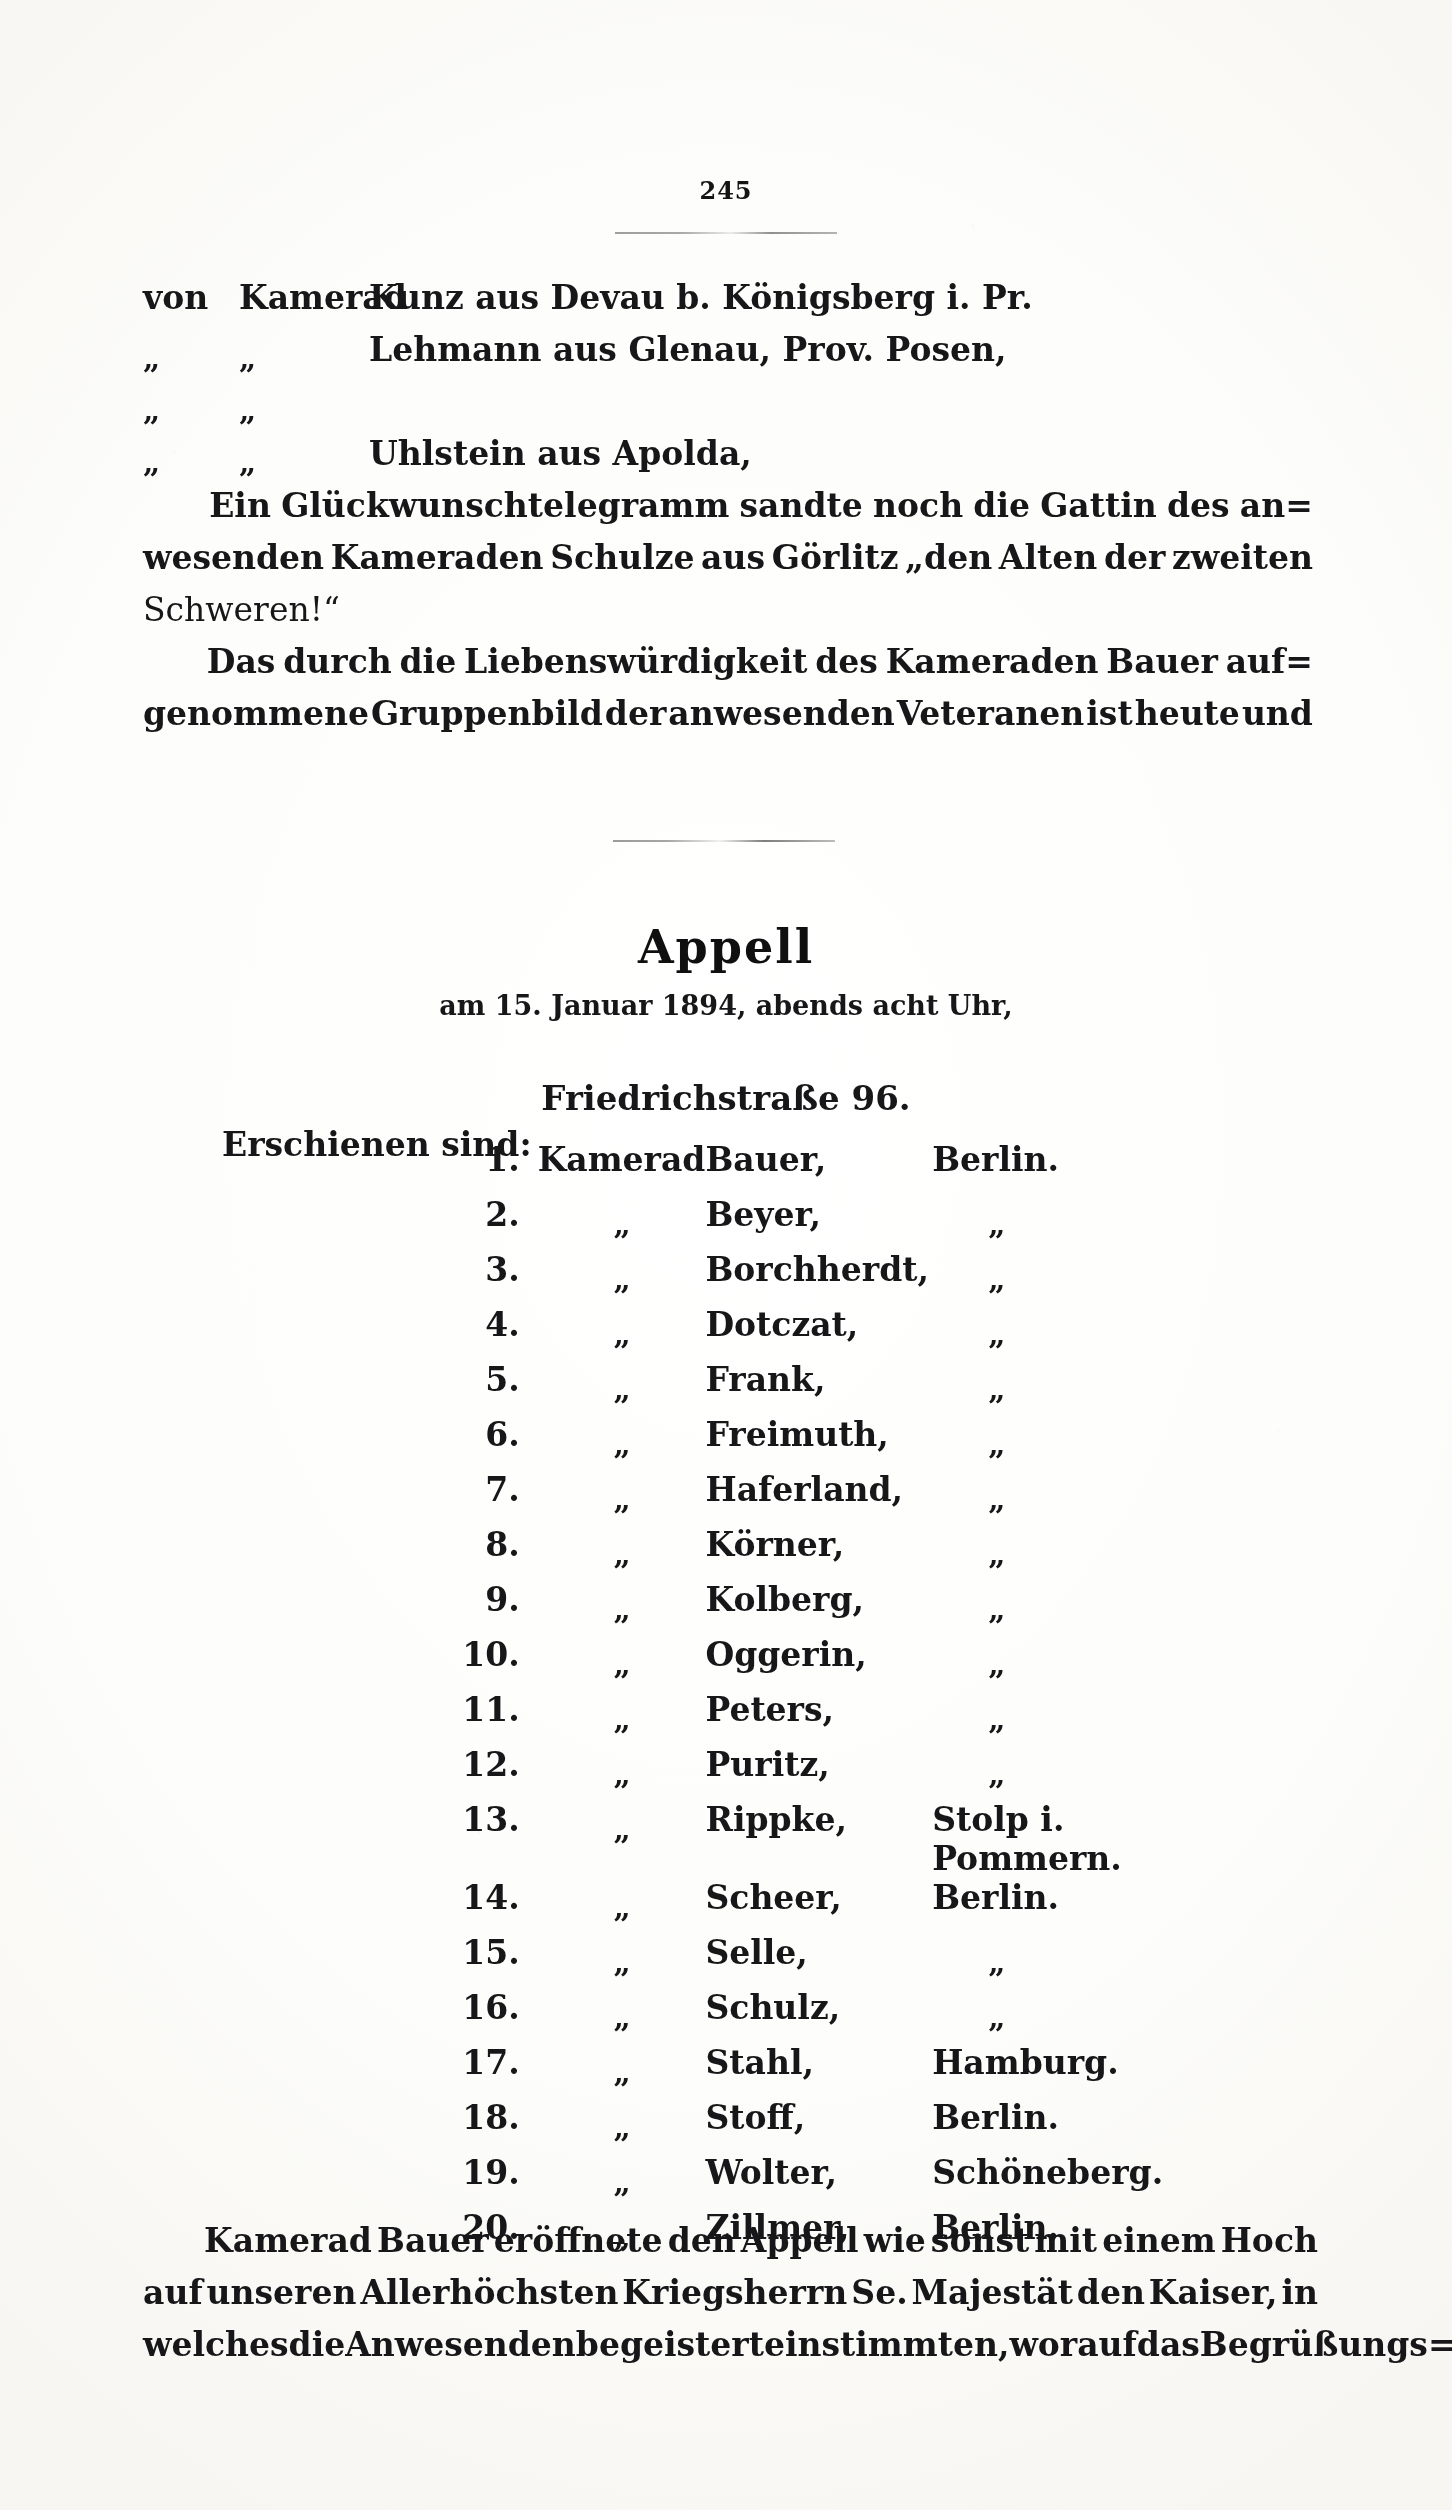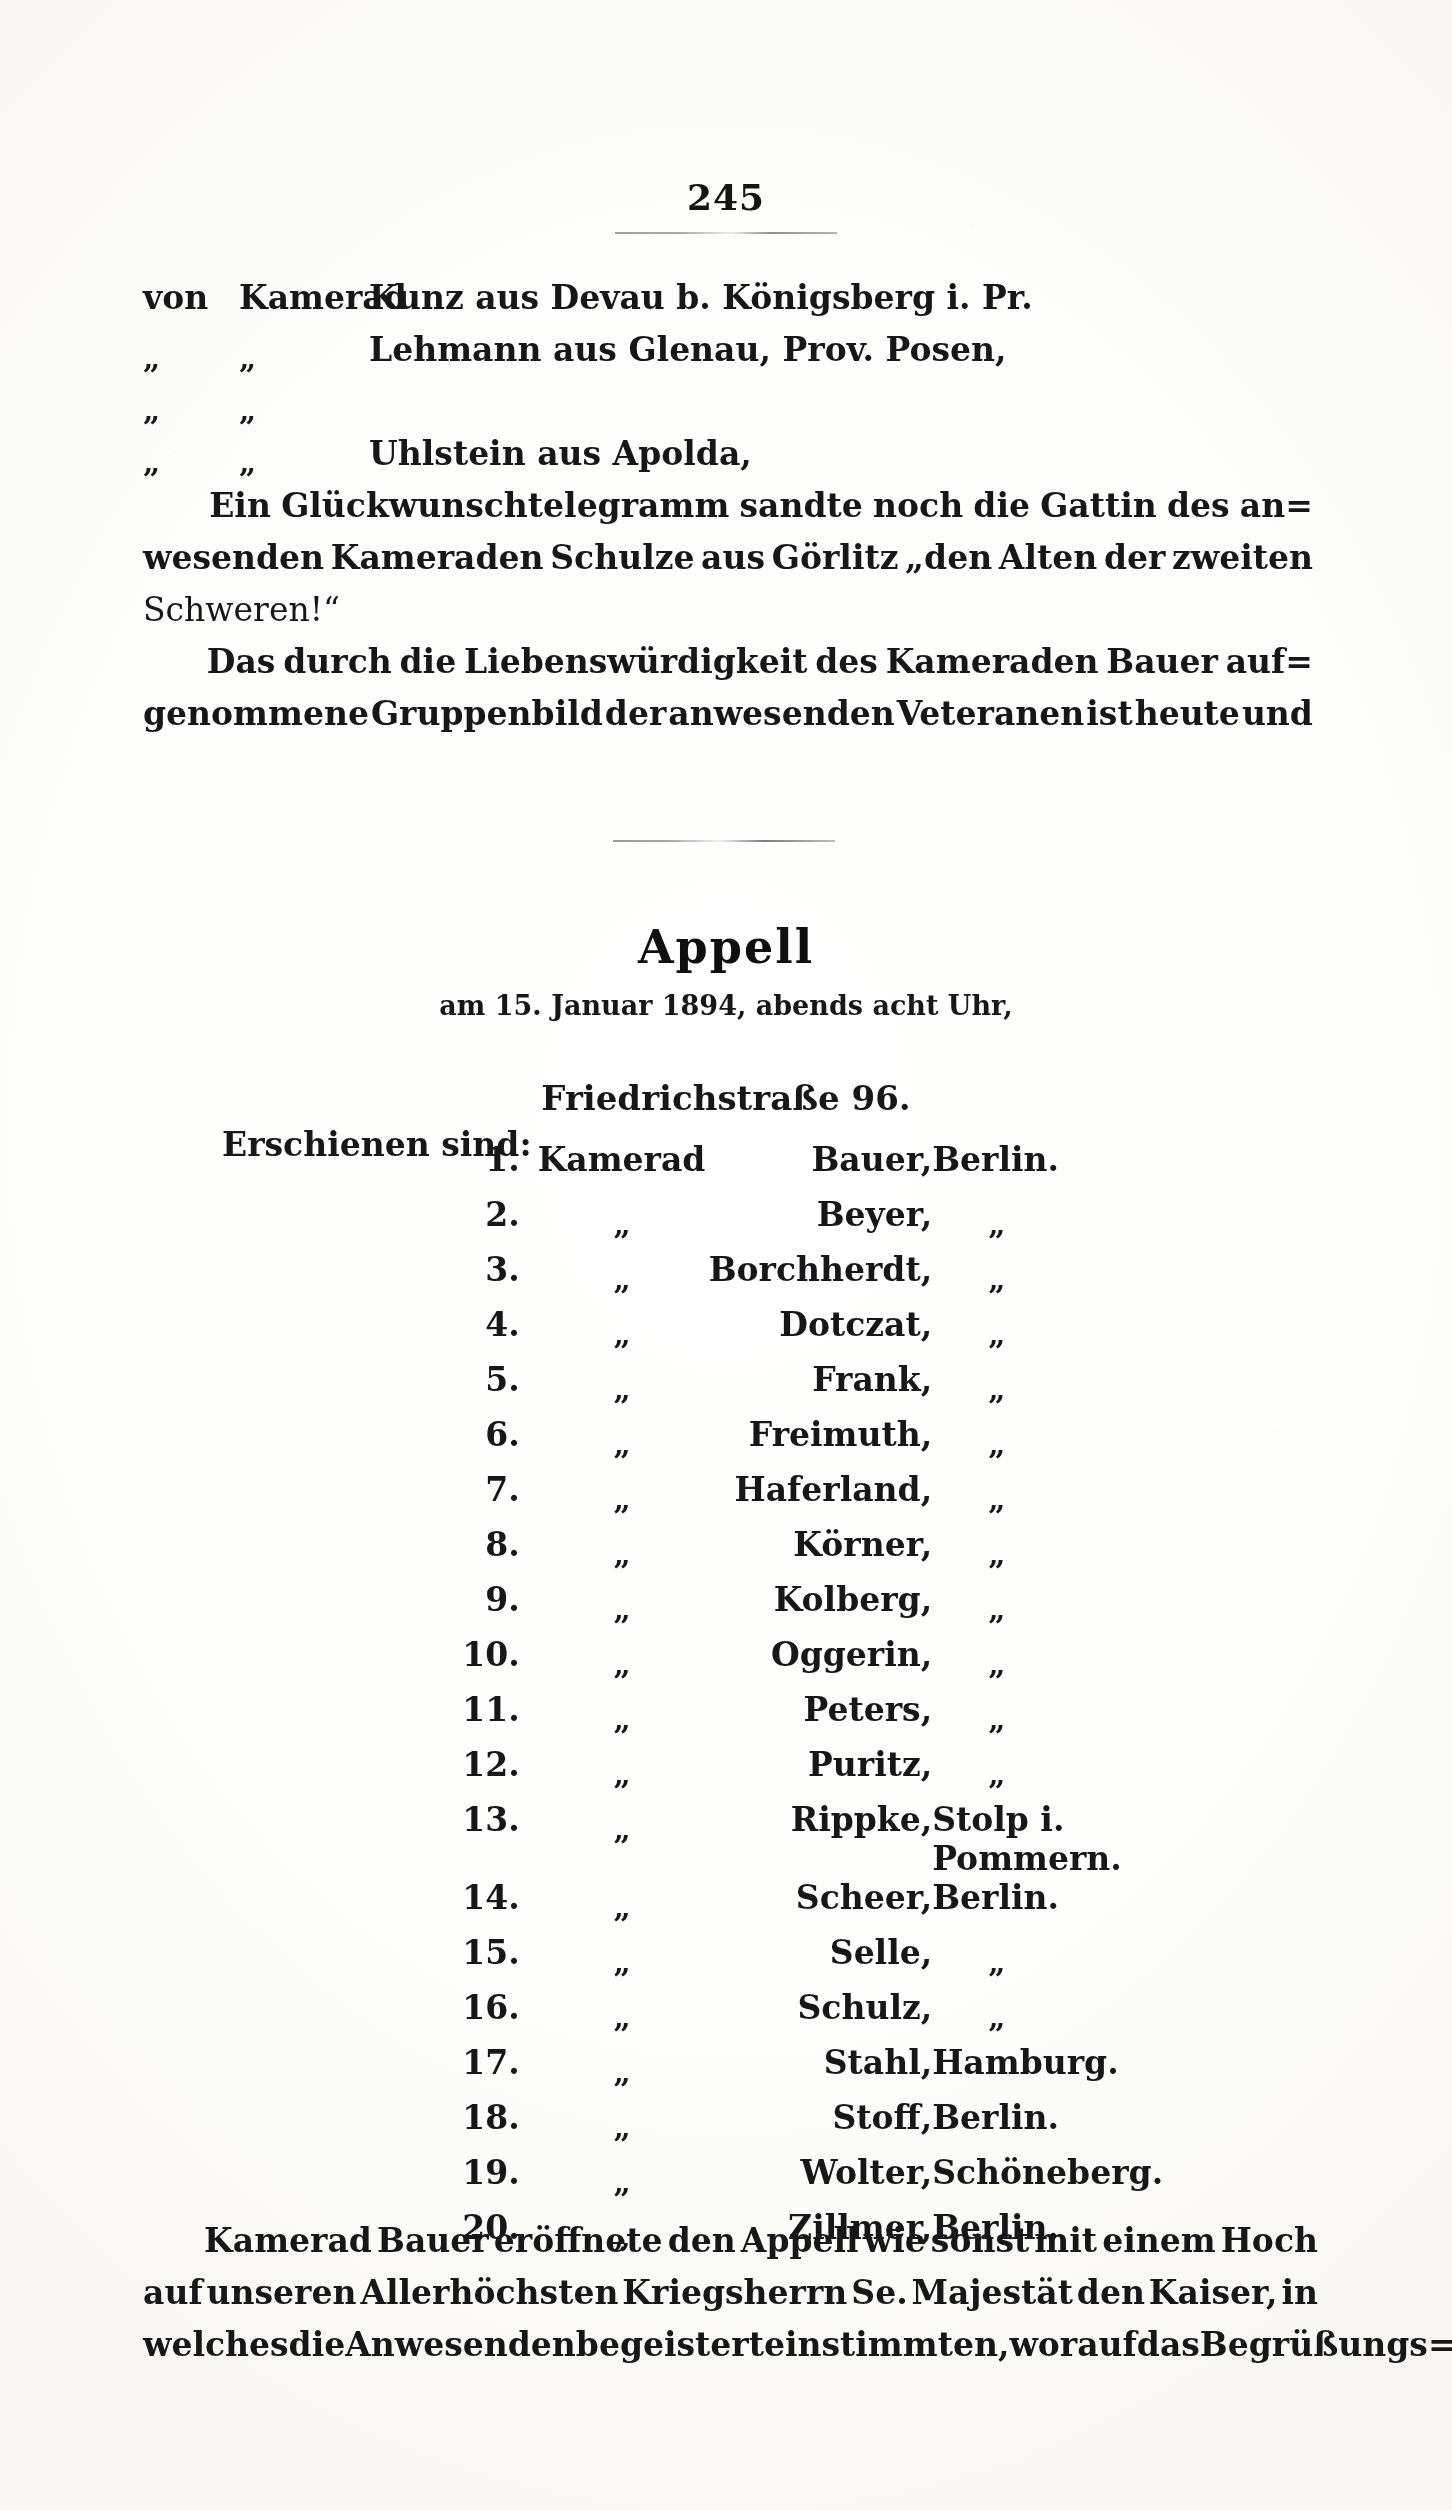--- a/index.html
+++ b/index.html
@@ -38,21 +38,21 @@
 
   
   .folio {
     position: absolute;
     top: 176px;
     left: 0;
     width: 1452px;
     text-align: center;
     font-family: "DejaVu Serif", "Liberation Serif", serif;
     font-weight: 700;
-    font-size: 36px;
+    font-size: 24px;
     letter-spacing: 1px;
     color: #141412;
   }
   .folio-rule {
     position: absolute;
     top: 232px;
     left: 615px;
     width: 222px;
     height: 2px;
     background: linear-gradient(to right, #8d8d8d 0%, #9a9a9a 30%, #e8e8e8 52%, #7d7d7d 70%, #a8a8a8 100%);
@@ -171,21 +171,21 @@
   .roster td {
     font-weight: 700;
     font-size: 33px;
     color: #17171a;
     padding: 0;
     vertical-align: baseline;
   }
   .c-num { width: 72px; text-align: right; padding-right: 18px !important; font-family: "DejaVu Serif","Liberation Serif",serif; }
   .c-title { width: 152px; text-align: left; }
   .c-title.dit { text-align: center; width: 152px; }
-  .c-name { width: 230px; text-align: right; }
+  .c-name { width: 230px; text-align: left; }
   .c-city { width: 300px; text-align: left; }
   .c-city.dit { text-align: left; padding-left: 56px !important; }
 
   
   .closing {
     position: absolute;
     left: 143px;
     top: 2215px;
     width: 1175px;
   }

